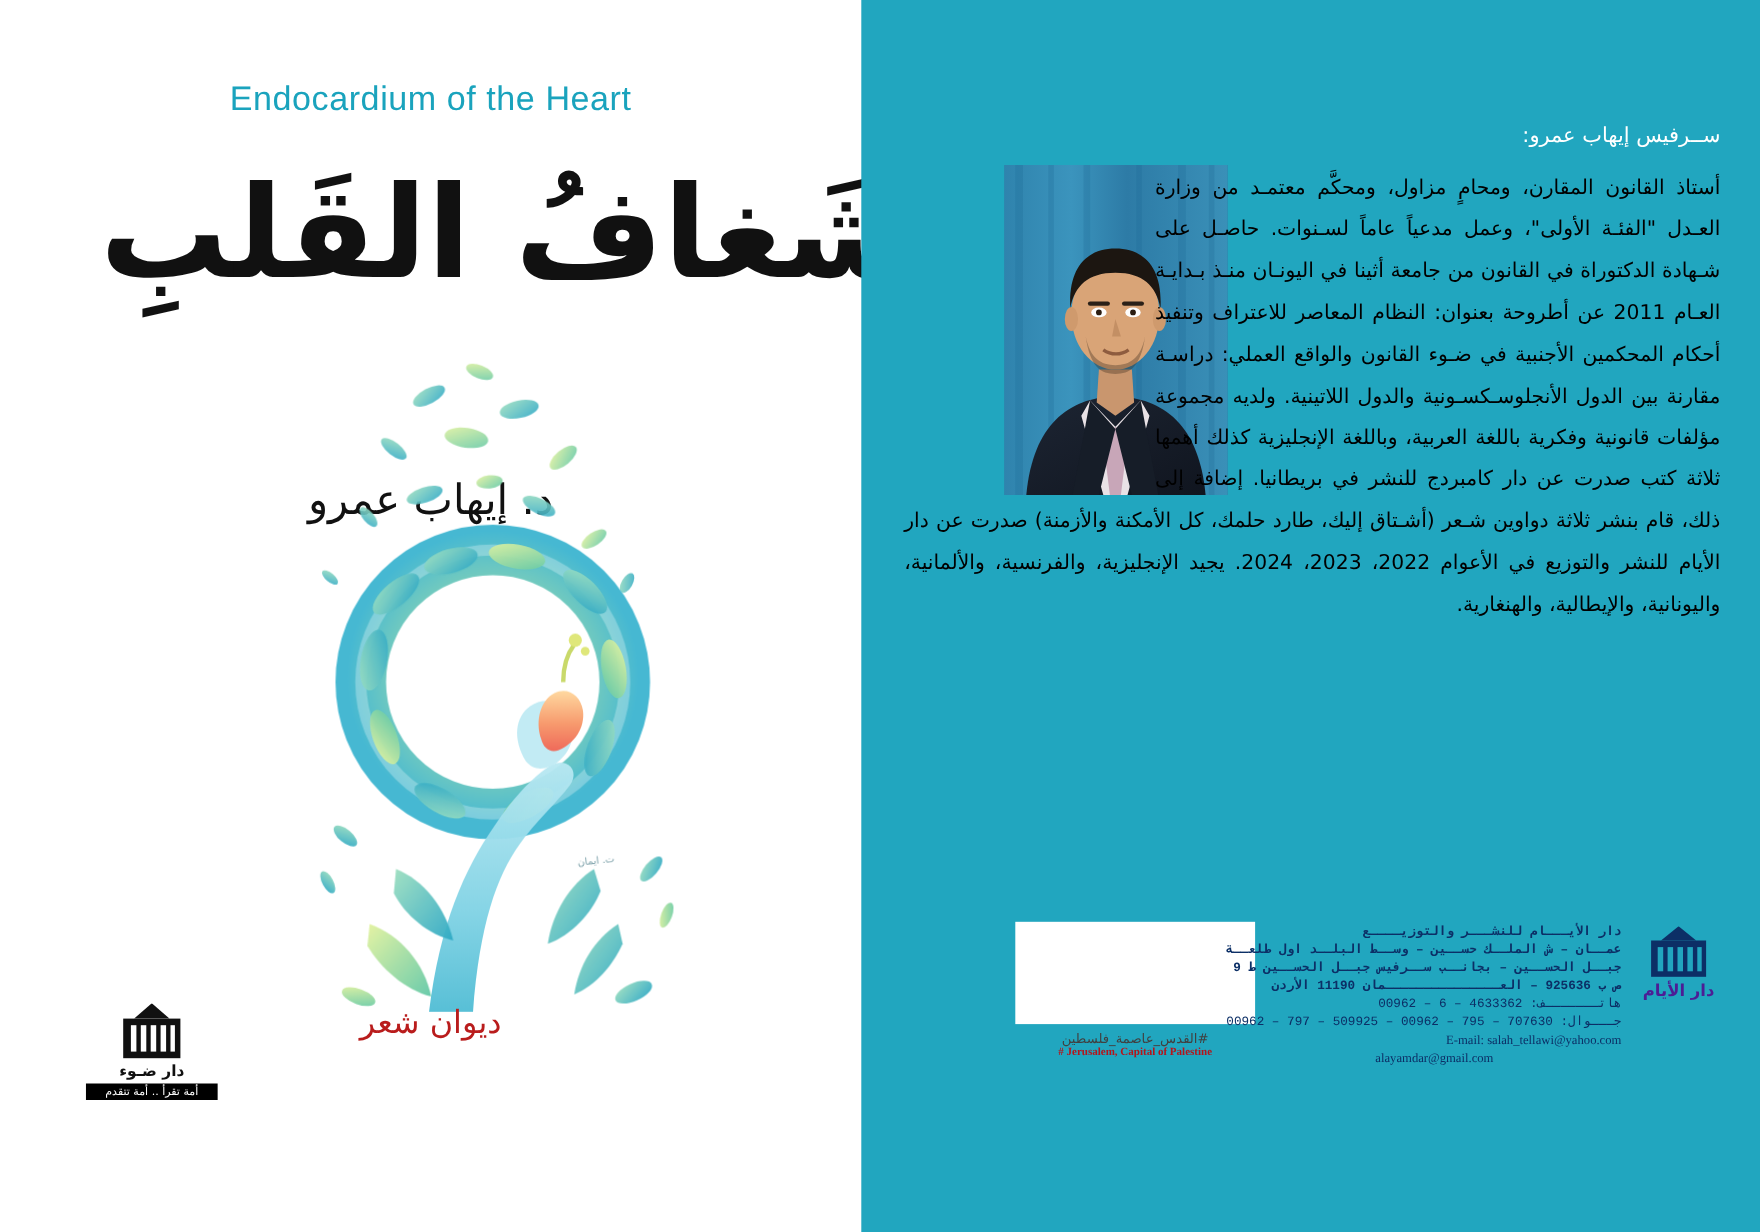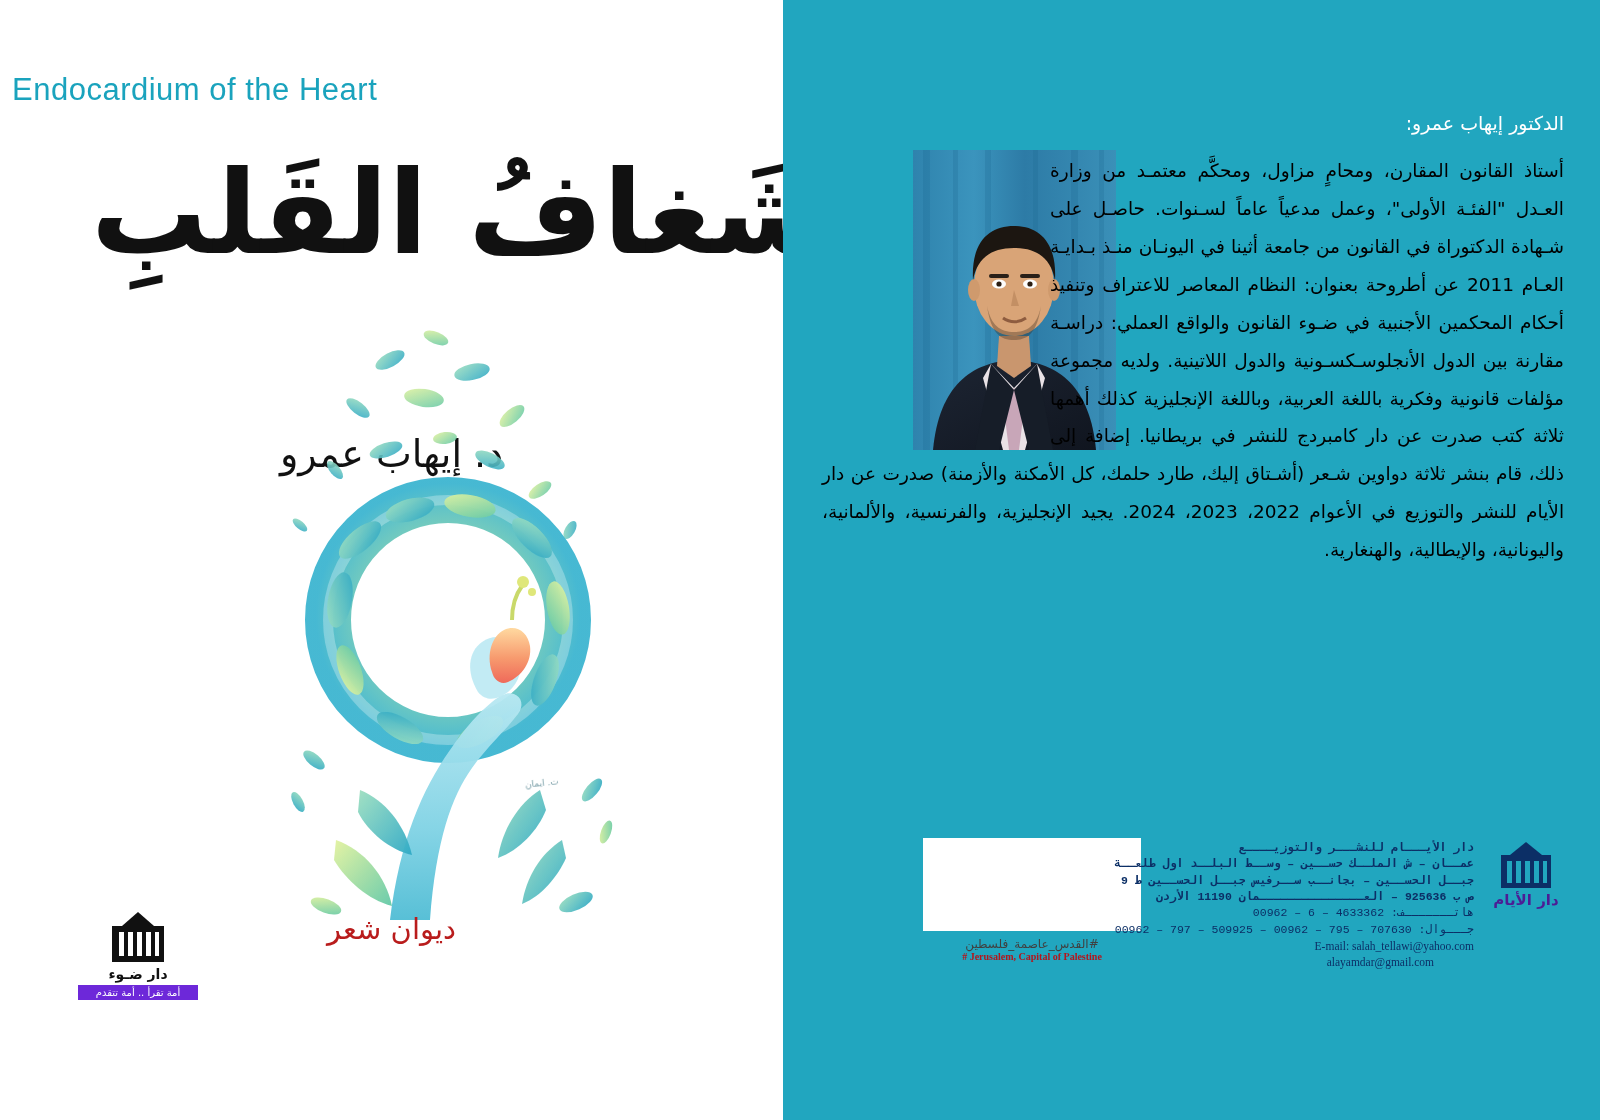--- a/index.html
+++ b/index.html
@@ -41,27 +41,26 @@
     background: #ffffff;
     box-sizing: border-box;
   }
 
   
   .english-title {
     position: absolute;
     top: 72px;
     left: 0;
     width: 783px;
-    text-align: left;
+    text-align: center;
     color: #1aa3bd;
     font-size: 31px;
     letter-spacing: .5px;
     font-family: "Liberation Sans", sans-serif;
     direction: ltr;
-    margin-left: 12px;
   }
   
   .arabic-title {
     position: absolute;
     top: 140px;
     left: 0;
     width: 917px;
     text-align: center;
     color: #111111;
     font-size: 116px;
@@ -131,21 +130,21 @@
   .logo-name {
     margin-top: 2px;
     font-size: 14px;
     color: #111;
     font-family: "DejaVu Sans", sans-serif;
     direction: rtl;
     font-weight: bold;
   }
   .logo-tagline {
     margin-top: 3px;
-    background: #6d28d9;
+    background: #000000;
     color: #fff;
     font-size: 10px;
     padding: 2px 3px;
     font-family: "DejaVu Sans", sans-serif;
     direction: rtl;
     letter-spacing: 0;
   }
 
   
   .bio-heading {
@@ -259,21 +258,21 @@
     white-space: nowrap;
   }
   .pub-lines .l.bold { font-weight: bold; }
   .pub-lines .l.en {
     direction: ltr;
     text-align: right;
     font-family: "Liberation Serif", serif;
     font-size: 11.5px;
   }
   .pub-lines .l.en.center {
-    text-align: right;
+    text-align: center;
     padding-right: 40px;
   }
 </style>
 </head>
 <body>
 
 <div class="spread">
 
   <div class="front-cover">
 
@@ -384,21 +383,21 @@
           <rect x="45" y="20" width="4" height="24" fill="#fff"></rect>
         </svg>
       </div>
       <div class="logo-name">دار ضـوء</div>
       <div class="logo-tagline">أمة تقرأ .. أمة تتقدم</div>
     </div>
   </div>
 
   <div class="back-cover">
 
-    <div class="bio-heading">الدكتور إيهاب عمرو:</div>
+    <div class="bio-heading">ســرفيس إيهاب عمرو:</div>
 
     <div class="author-photo">
       <svg viewBox="0 0 203 300" xmlns="http://www.w3.org/2000/svg">
         <defs>
           <linearGradient id="bgCurtain" x1="0" y1="0" x2="1" y2="0">
             <stop offset="0%" stop-color="#2f83ad"></stop>
             <stop offset="30%" stop-color="#3b94bd"></stop>
             <stop offset="55%" stop-color="#2d7ba6"></stop>
             <stop offset="100%" stop-color="#3a90b8"></stop>
           </linearGradient>

